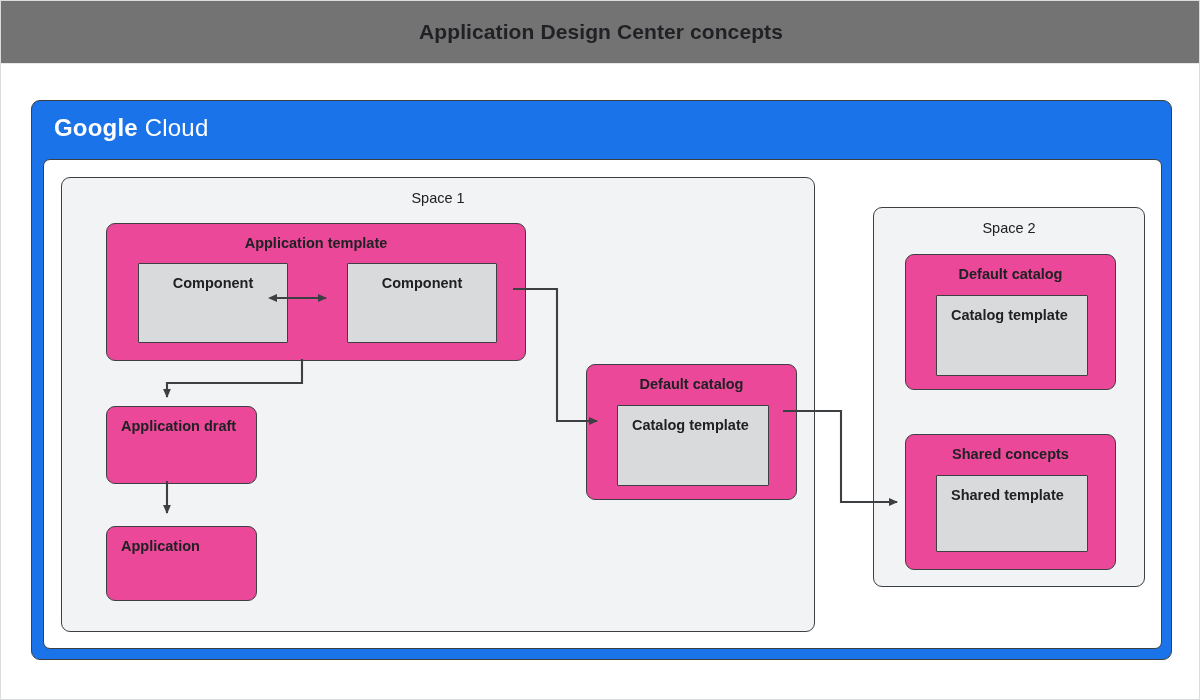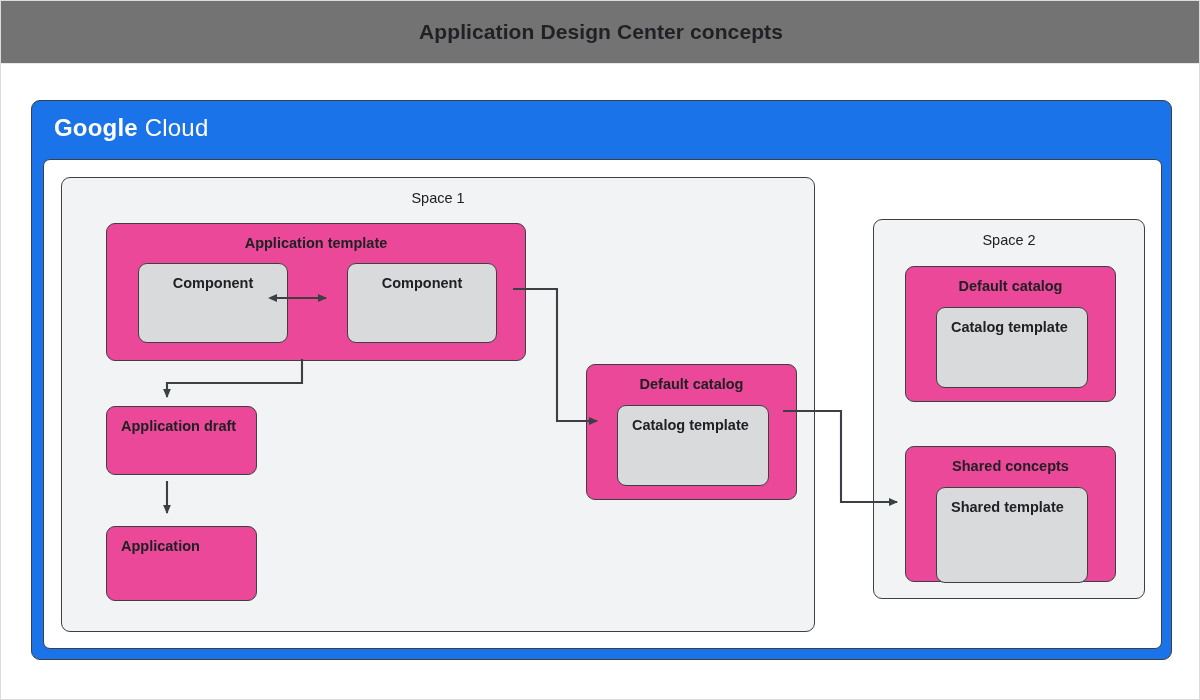--- a/index.html
+++ b/index.html
@@ -108,21 +108,21 @@
   .blue-label.left-pad {
     text-align: left;
     left: 14px;
     right: auto;
   }
 
   .gray-box {
     position: absolute;
     background: #d9dadb;
     border: 1.8px solid #3c4043;
-    border-radius: 9px;
+    border-radius: 1px;
     box-sizing: border-box;
   }
   .gray-label {
     position: absolute;
     top: 11px;
     left: 0; right: 0;
     text-align: center;
     font-size: 14.5px;
     font-weight: bold;
     color: #202124;
@@ -167,52 +167,52 @@
 
           <div class="gray-box" style="left:31px; top:39px; width:150px; height:80px;">
             <div class="gray-label">Component</div>
           </div>
 
           <div class="gray-box" style="left:240px; top:39px; width:150px; height:80px;">
             <div class="gray-label">Component</div>
           </div>
         </div>
 
-        <div class="blue-box" style="left:44px; top:228px; width:151px; height:69px;">
+        <div class="blue-box" style="left:44px; top:228px; width:151px; height:78px;">
           <div class="blue-label left-pad">Application draft</div>
         </div>
 
         <div class="blue-box" style="left:44px; top:348px; width:151px; height:75px;">
           <div class="blue-label left-pad">Application</div>
         </div>
 
         <div class="blue-box" style="left:524px; top:186px; width:211px; height:136px;">
           <div class="blue-label">Default catalog</div>
 
           <div class="gray-box" style="left:30px; top:40px; width:152px; height:81px;">
             <div class="gray-label left-pad">Catalog template</div>
           </div>
         </div>
       </div>
 
-      <div class="space-box" style="left:829px; top:47px; width:272px; height:380px;margin-top:12px;">
+      <div class="space-box" style="left:829px; top:47px; width:272px; height:380px;">
         <div class="space-label">Space 2</div>
 
         <div class="blue-box" style="left:31px; top:46px; width:211px; height:136px;">
           <div class="blue-label">Default catalog</div>
 
           <div class="gray-box" style="left:30px; top:40px; width:152px; height:81px;">
             <div class="gray-label left-pad">Catalog template</div>
           </div>
         </div>
 
         <div class="blue-box" style="left:31px; top:226px; width:211px; height:136px;">
           <div class="blue-label">Shared concepts</div>
 
-          <div class="gray-box" style="left:30px; top:40px; width:152px; height:96px;">
+          <div class="gray-box" style="left:30px; top:40px; width:152px; height:77px;">
             <div class="gray-label left-pad">Shared template</div>
           </div>
         </div>
       </div>
 
     </div>
   </div>
 
   <svg id="connectors" viewBox="0 0 1200 700">
     <defs>

